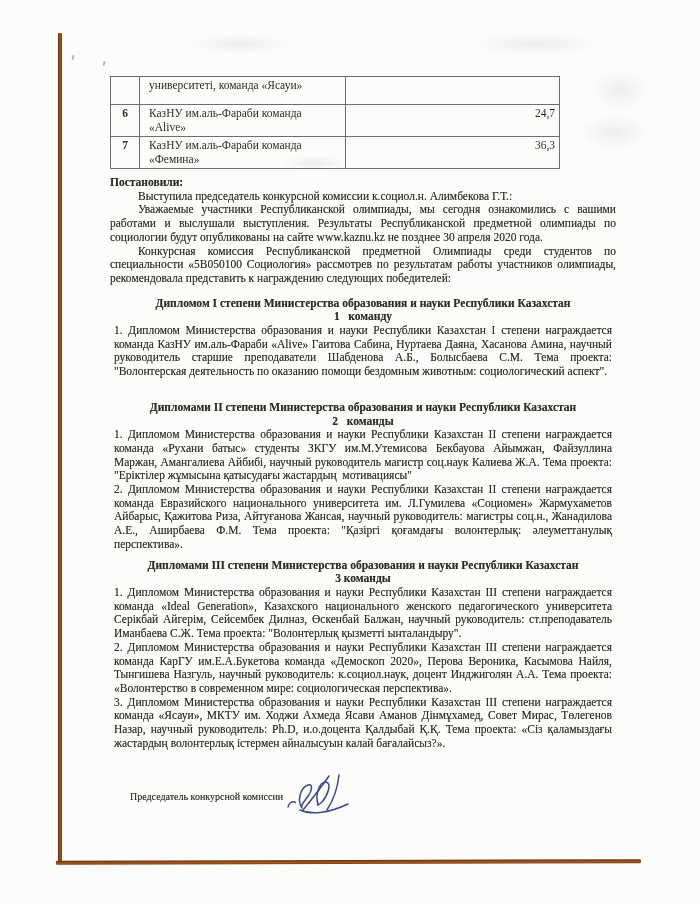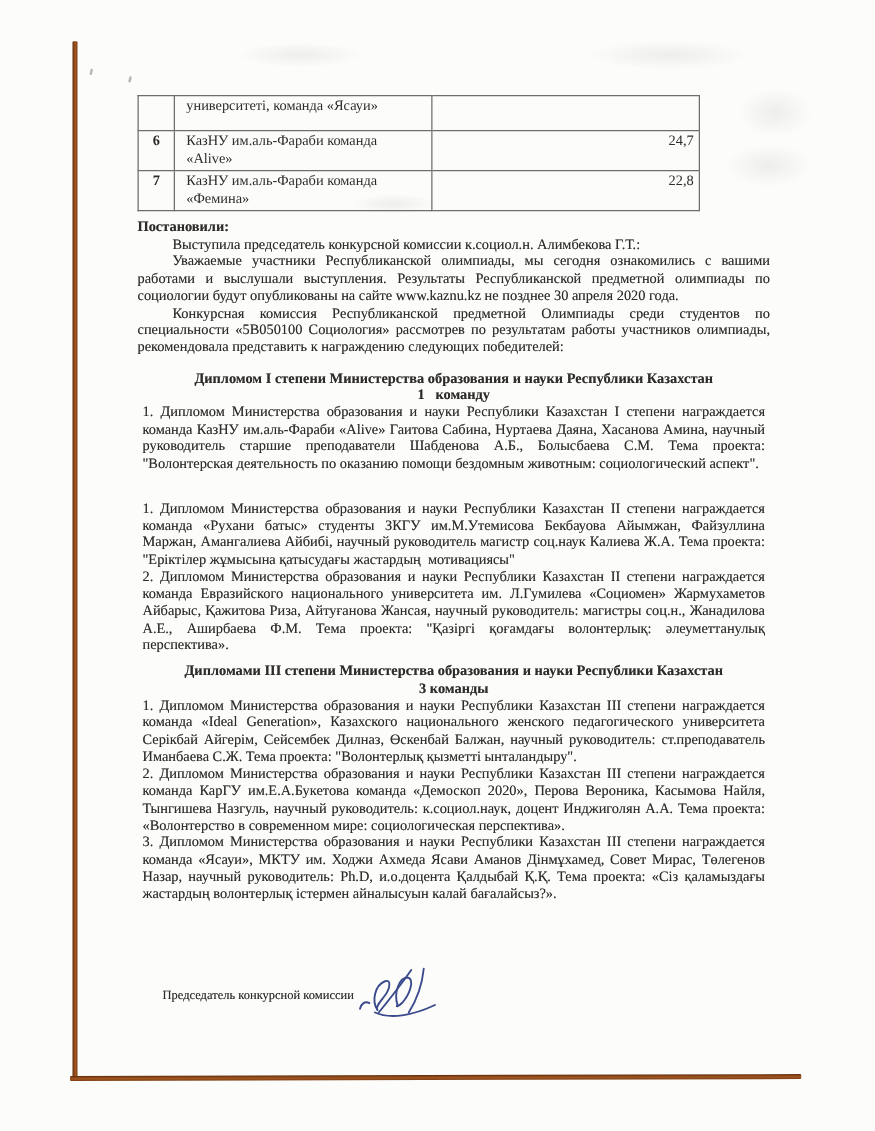--- a/index.html
+++ b/index.html
@@ -99,38 +99,40 @@
       <td class="c-score"></td>
     </tr>
     <tr>
       <td class="c-num">6</td>
       <td class="c-name">КазНУ им.аль-Фараби команда «Alive»</td>
       <td class="c-score">24,7</td>
     </tr>
     <tr>
       <td class="c-num">7</td>
       <td class="c-name">КазНУ им.аль-Фараби команда «Фемина»</td>
-      <td class="c-score">22,8</td>
+      <td class="c-score">36,3</td>
     </tr>
   </tbody>
     </table>
 
   <div class="body-text">
     <div class="res-heading">Постановили:</div>
     <p class="para">Выступила председатель конкурсной комиссии к.социол.н. Алимбекова Г.Т.:</p>
     <p class="para">Уважаемые участники Республиканской олимпиады, мы сегодня ознакомились с вашими работами и выслушали выступления. Результаты Республиканской предметной олимпиады по социологии будут опубликованы на сайте www.kaznu.kz не позднее 30 апреля 2020 года.</p>
     <p class="para">Конкурсная комиссия Республиканской предметной Олимпиады среди студентов по специальности «5В050100 Социология» рассмотрев по результатам работы участников олимпиады, рекомендовала представить к награждению следующих победителей:</p>
 
     <div class="section sec1">
       <div class="section-title">Дипломом I степени Министерства образования и науки Республики Казахстан</div>
       <div class="section-sub">1&nbsp;&nbsp;&nbsp;команду</div>
       <p class="item">1. Дипломом Министерства образования и науки Республики Казахстан I степени награждается команда КазНУ им.аль-Фараби «Alive» Гаитова Сабина, Нуртаева Даяна, Хасанова Амина, научный руководитель старшие преподаватели Шабденова А.Б., Болысбаева С.М. Тема проекта: "Волонтерская деятельность по оказанию помощи бездомным животным: социологический аспект".</p>
     </div>
 
     <div class="section sec2">
+      <div class="section-title">Дипломами II степени Министерства образования и науки Республики Казахстан</div>
+      <div class="section-sub">2&nbsp;&nbsp;&nbsp;команды</div>
       <p class="item">1. Дипломом Министерства образования и науки Республики Казахстан II степени награждается команда «Рухани батыс» студенты ЗКГУ им.М.Утемисова Бекбауова Айымжан, Файзуллина Маржан, Амангалиева Айбибі, научный руководитель магистр соц.наук Калиева Ж.А. Тема проекта: "Еріктілер жұмысына қатысудағы жастардың&nbsp; мотивациясы"</p>
       <p class="item">2. Дипломом Министерства образования и науки Республики Казахстан II степени награждается команда Евразийского национального университета им. Л.Гумилева «Социомен» Жармухаметов Айбарыс, Қажитова Риза, Айтуғанова Жансая, научный руководитель: магистры соц.н., Жанадилова А.Е., Аширбаева Ф.М. Тема проекта: "Қазіргі қоғамдағы волонтерлық: әлеуметтанулық перспектива».</p>
     </div>
 
     <div class="section sec3">
       <div class="section-title">Дипломами III степени Министерства образования и науки Республики Казахстан</div>
       <div class="section-sub">3&nbsp;команды</div>
       <p class="item">1. Дипломом Министерства образования и науки Республики Казахстан III степени награждается команда «Ideal Generation», Казахского национального женского педагогического университета Серікбай Айгерім, Сейсембек Дилназ, Өскенбай Балжан, научный руководитель: ст.преподаватель Иманбаева С.Ж. Тема проекта: "Волонтерлық қызметті ынталандыру".</p>
       <p class="item">2. Дипломом Министерства образования и науки Республики Казахстан III степени награждается команда КарГУ им.Е.А.Букетова команда «Демоскоп 2020», Перова Вероника, Касымова Найля, Тынгишева Назгуль, научный руководитель: к.социол.наук, доцент Инджиголян А.А. Тема проекта: «Волонтерство в современном мире: социологическая перспектива».</p>
       <p class="item">3. Дипломом Министерства образования и науки Республики Казахстан III степени награждается команда «Ясауи», МКТУ им. Ходжи Ахмеда Ясави Аманов Дінмұхамед, Совет Мирас, Төлегенов Назар, научный руководитель: Ph.D, и.о.доцента Қалдыбай Қ.Қ. Тема проекта: «Сіз қаламыздағы жастардың волонтерлық істермен айналысуын калай бағалайсыз?».</p>

